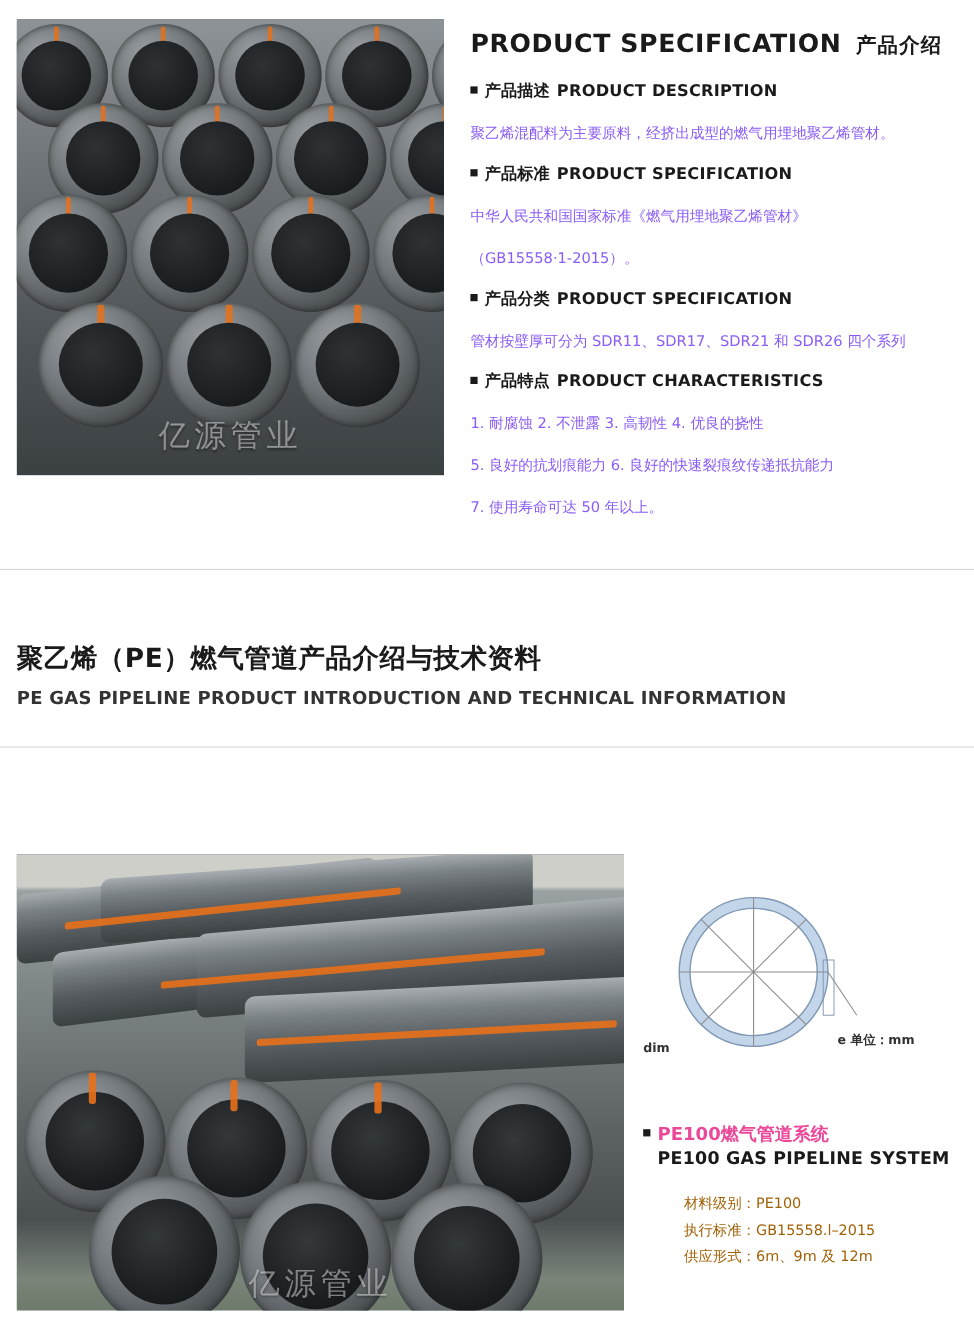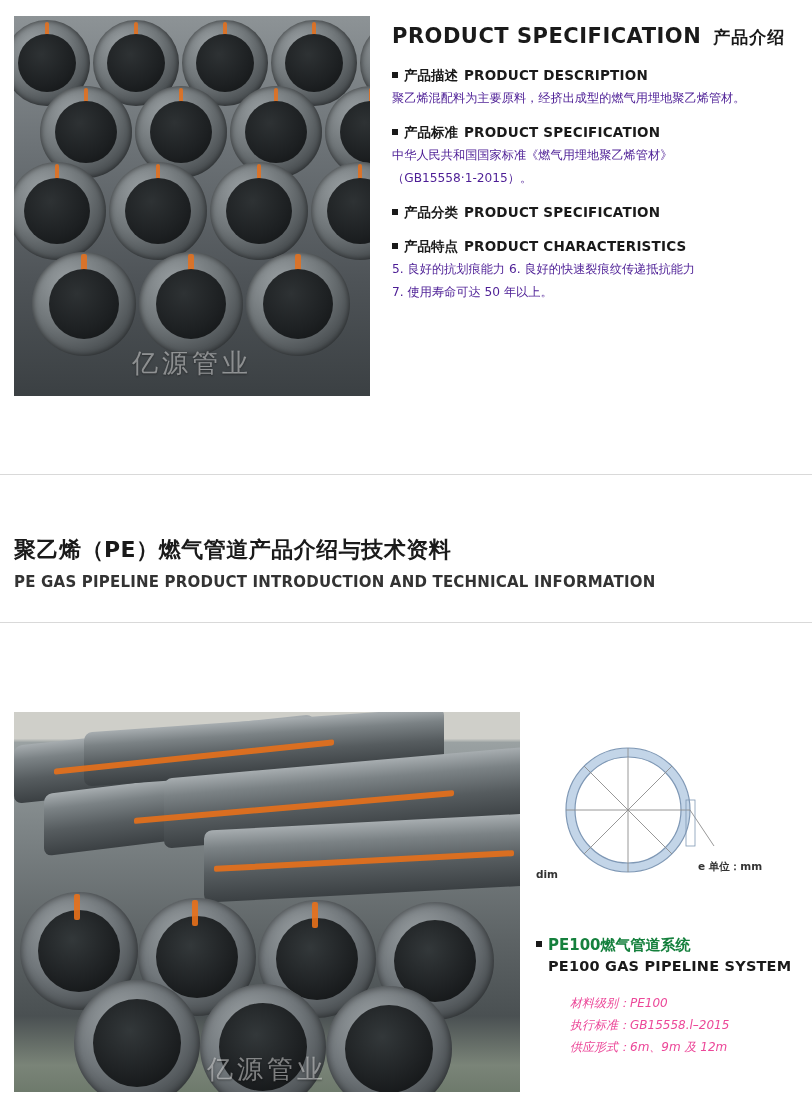--- a/index.html
+++ b/index.html
@@ -108,23 +108,23 @@
     display: inline-block;
     width: 6px; height: 6px;
     background: #1a1a1a;
     margin-right: 6px;
     vertical-align: 2px;
   }
   .h-line .en { padding-left: 6px; letter-spacing: .2px; }
   .body-line {
     font-size: 12.2px;
     line-height: 19px;
-    color: #4c1d95;
-    font-family: "DejaVu Sans", sans-serif;
-    margin-top: 4px;
+    color: #8b5cf6;
+    font-family: "DejaVu Sans", sans-serif;
+    margin-top: 16px;
   }
 
   
   .rule {
     position: absolute;
     left: 0;
     width: 812px;
     height: 1px;
     background: #d9d9d9;
   }
@@ -218,21 +218,21 @@
   
   .spec {
     position: absolute;
     left: 536px;
     top: 934px;
     width: 266px;
   }
   .spec .t-cn {
     font-size: 15px;
     font-weight: bold;
-    color: #15803d;
+    color: #ec4899;
     font-family: "DejaVu Sans", sans-serif;
     line-height: 22px;
   }
   .spec .t-cn .sq {
     display: inline-block;
     width: 6px; height: 6px;
     background: #1a1a1a;
     margin-right: 6px;
     vertical-align: 3px;
   }
@@ -242,23 +242,22 @@
     color: #1a1a1a;
     font-family: "DejaVu Sans", sans-serif;
     letter-spacing: .2px;
     padding-left: 12px;
     line-height: 20px;
   }
   .spec .rows { margin-top: 16px; padding-left: 34px; }
   .spec .rows div {
     font-size: 12px;
     line-height: 22px;
-    color: #ec4899;
-    font-family: "DejaVu Sans", sans-serif;
-    font-style: italic;
+    color: #a16207;
+    font-family: "DejaVu Sans", sans-serif;
   }
 </style>
 </head>
 <body>
 
 <div class="sec1">
 
   <div class="photo1">
     <div class="pipes-bg"></div>
 
@@ -331,25 +330,27 @@
     </div>
 
     <div class="blk">
       <div class="h-line"><span class="sq"></span><span>产品标准</span><span class="en">PRODUCT SPECIFICATION</span></div>
       <div class="body-line">中华人民共和国国家标准《燃气用埋地聚乙烯管材》</div>
       <div class="body-line">（GB15558·1-2015）。</div>
     </div>
 
     <div class="blk">
       <div class="h-line"><span class="sq"></span><span>产品分类</span><span class="en">PRODUCT SPECIFICATION</span></div>
+      <div class="body-line">管材按壁厚可分为 SDR11、SDR17、SDR21 和 SDR26 四个系列</div>
     </div>
 
 
     <div class="blk">
       <div class="h-line"><span class="sq"></span><span>产品特点</span><span class="en">PRODUCT CHARACTERISTICS</span></div>
+      <div class="body-line">1. 耐腐蚀  2. 不泄露  3. 高韧性 4. 优良的挠性</div>
       <div class="body-line">5. 良好的抗划痕能力  6. 良好的快速裂痕纹传递抵抗能力</div>
       <div class="body-line">7. 使用寿命可达 50 年以上。</div>
     </div>
   </div>
 </div>
 
 <div class="rule r1"></div>
 
 <div class="band">
   <div class="cn">聚乙烯（PE）燃气管道产品介绍与技术资料</div>

